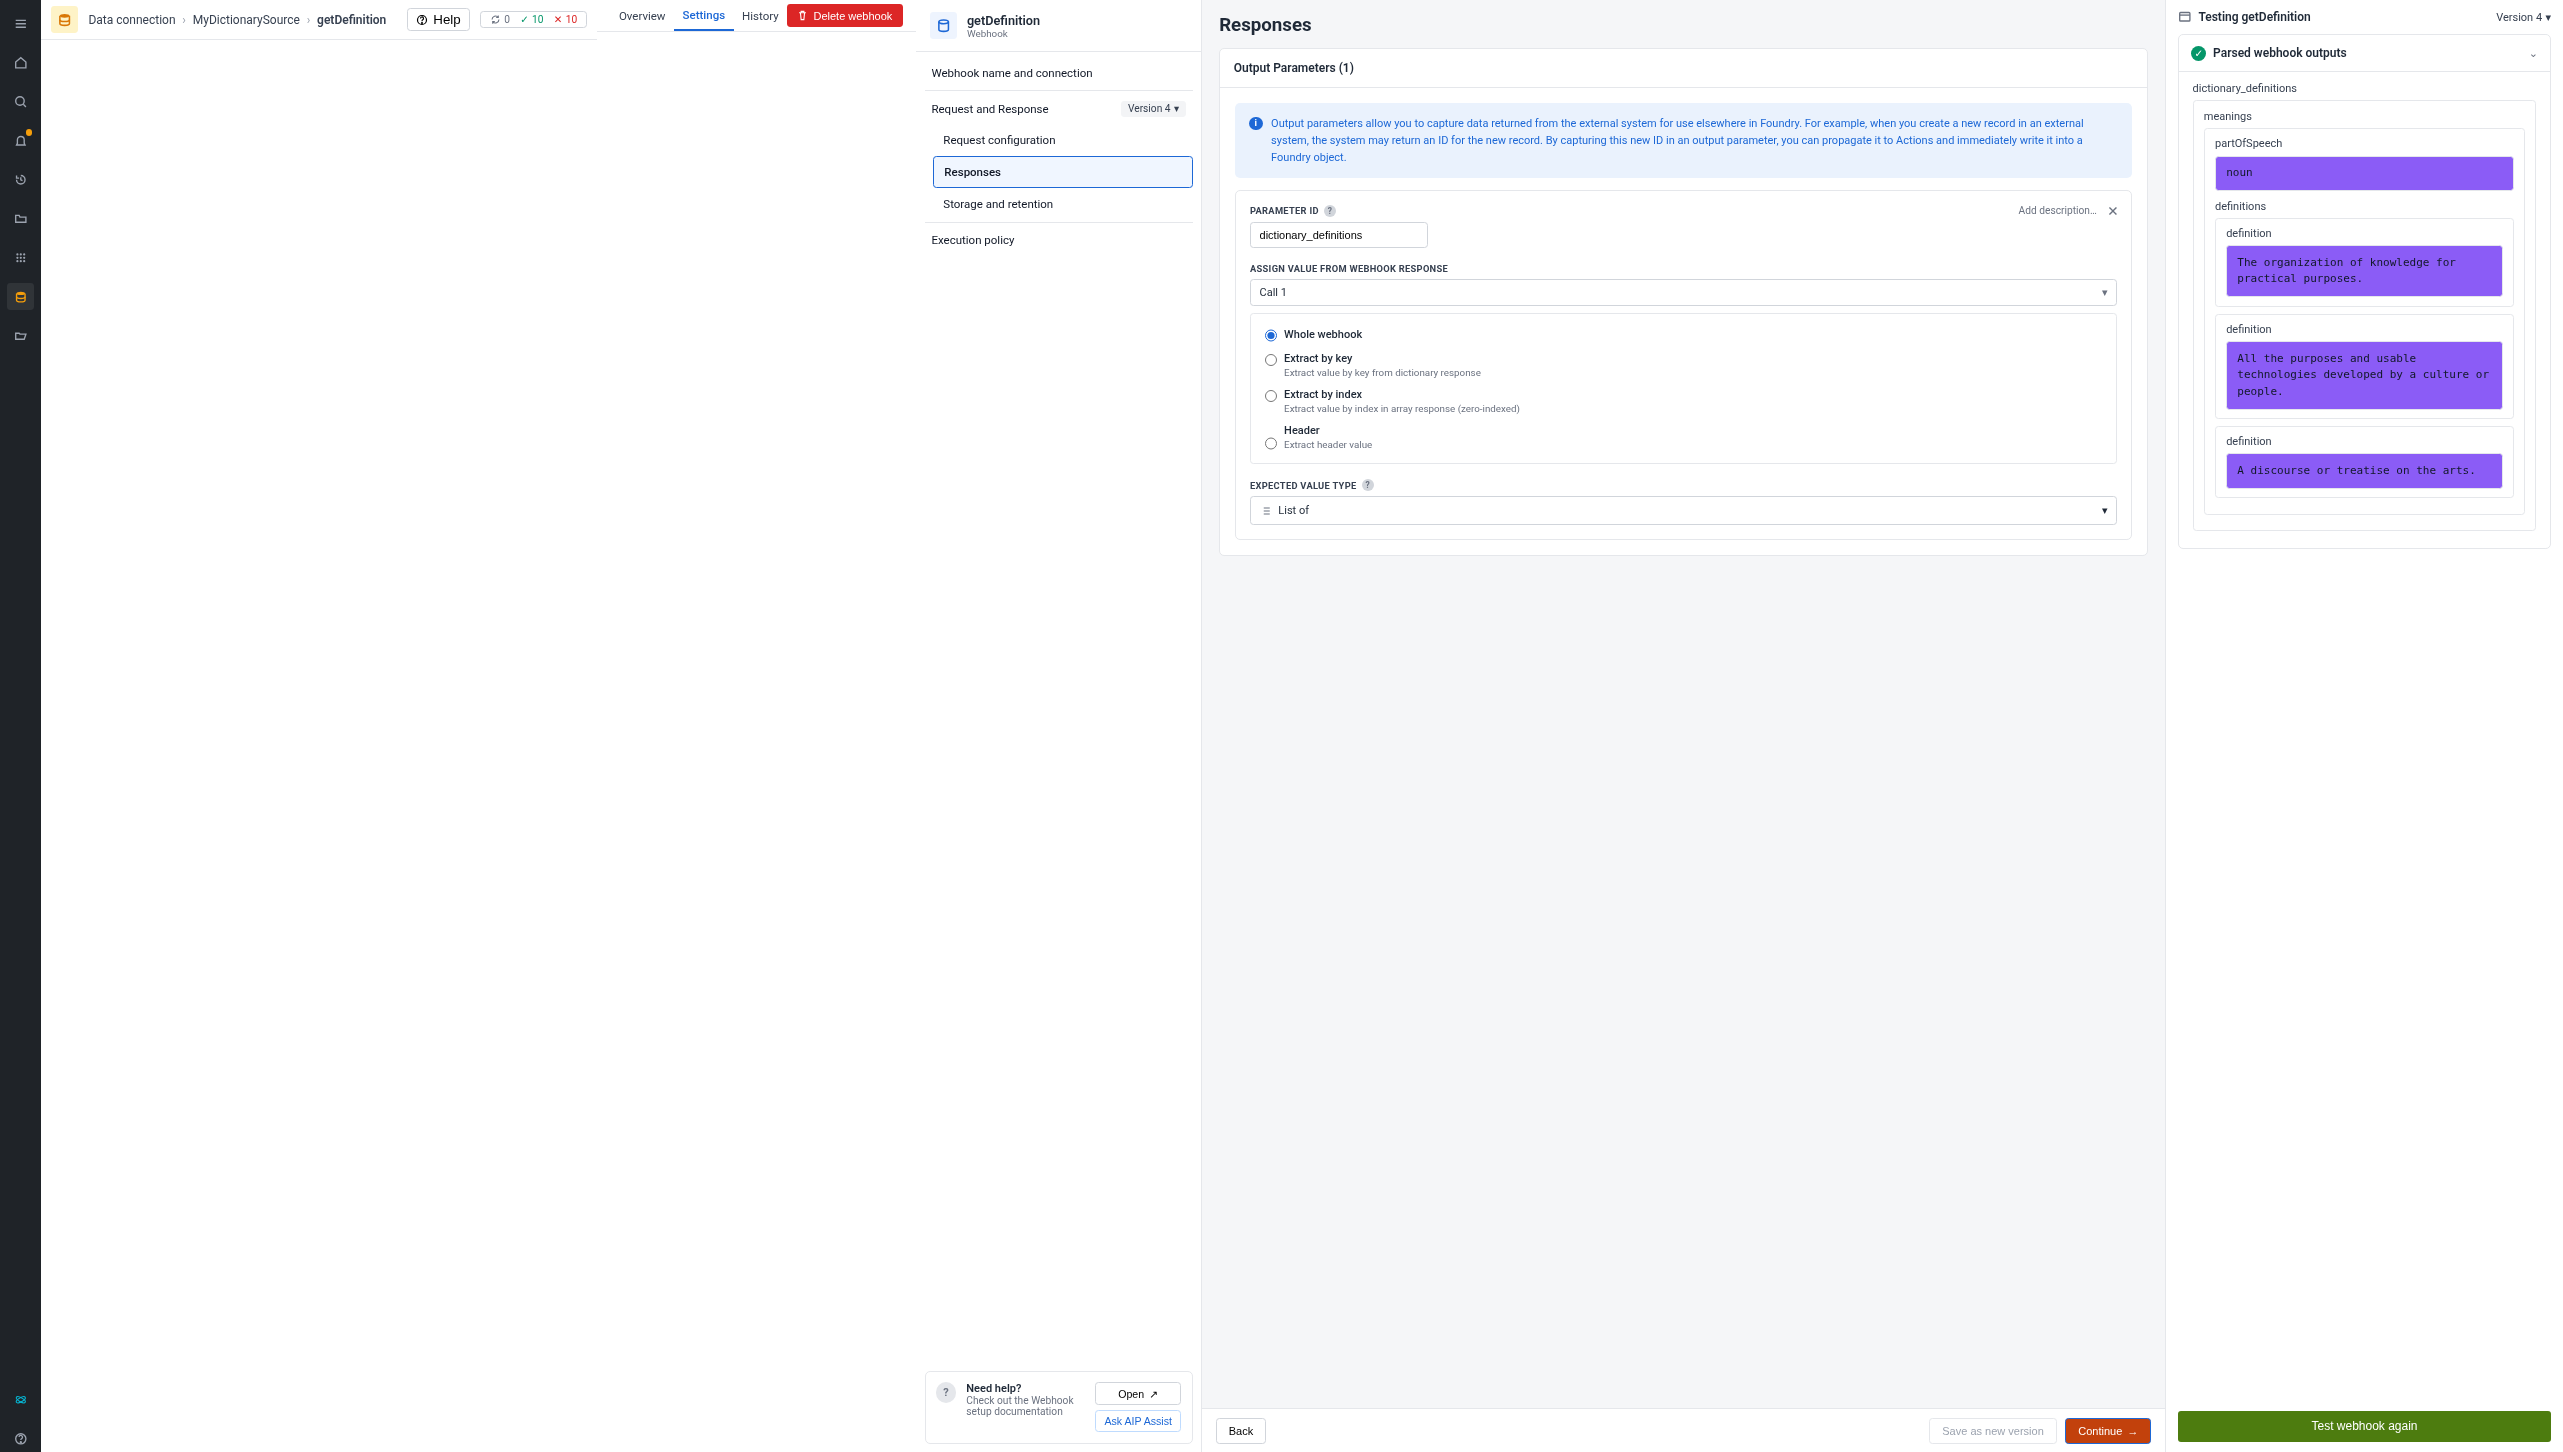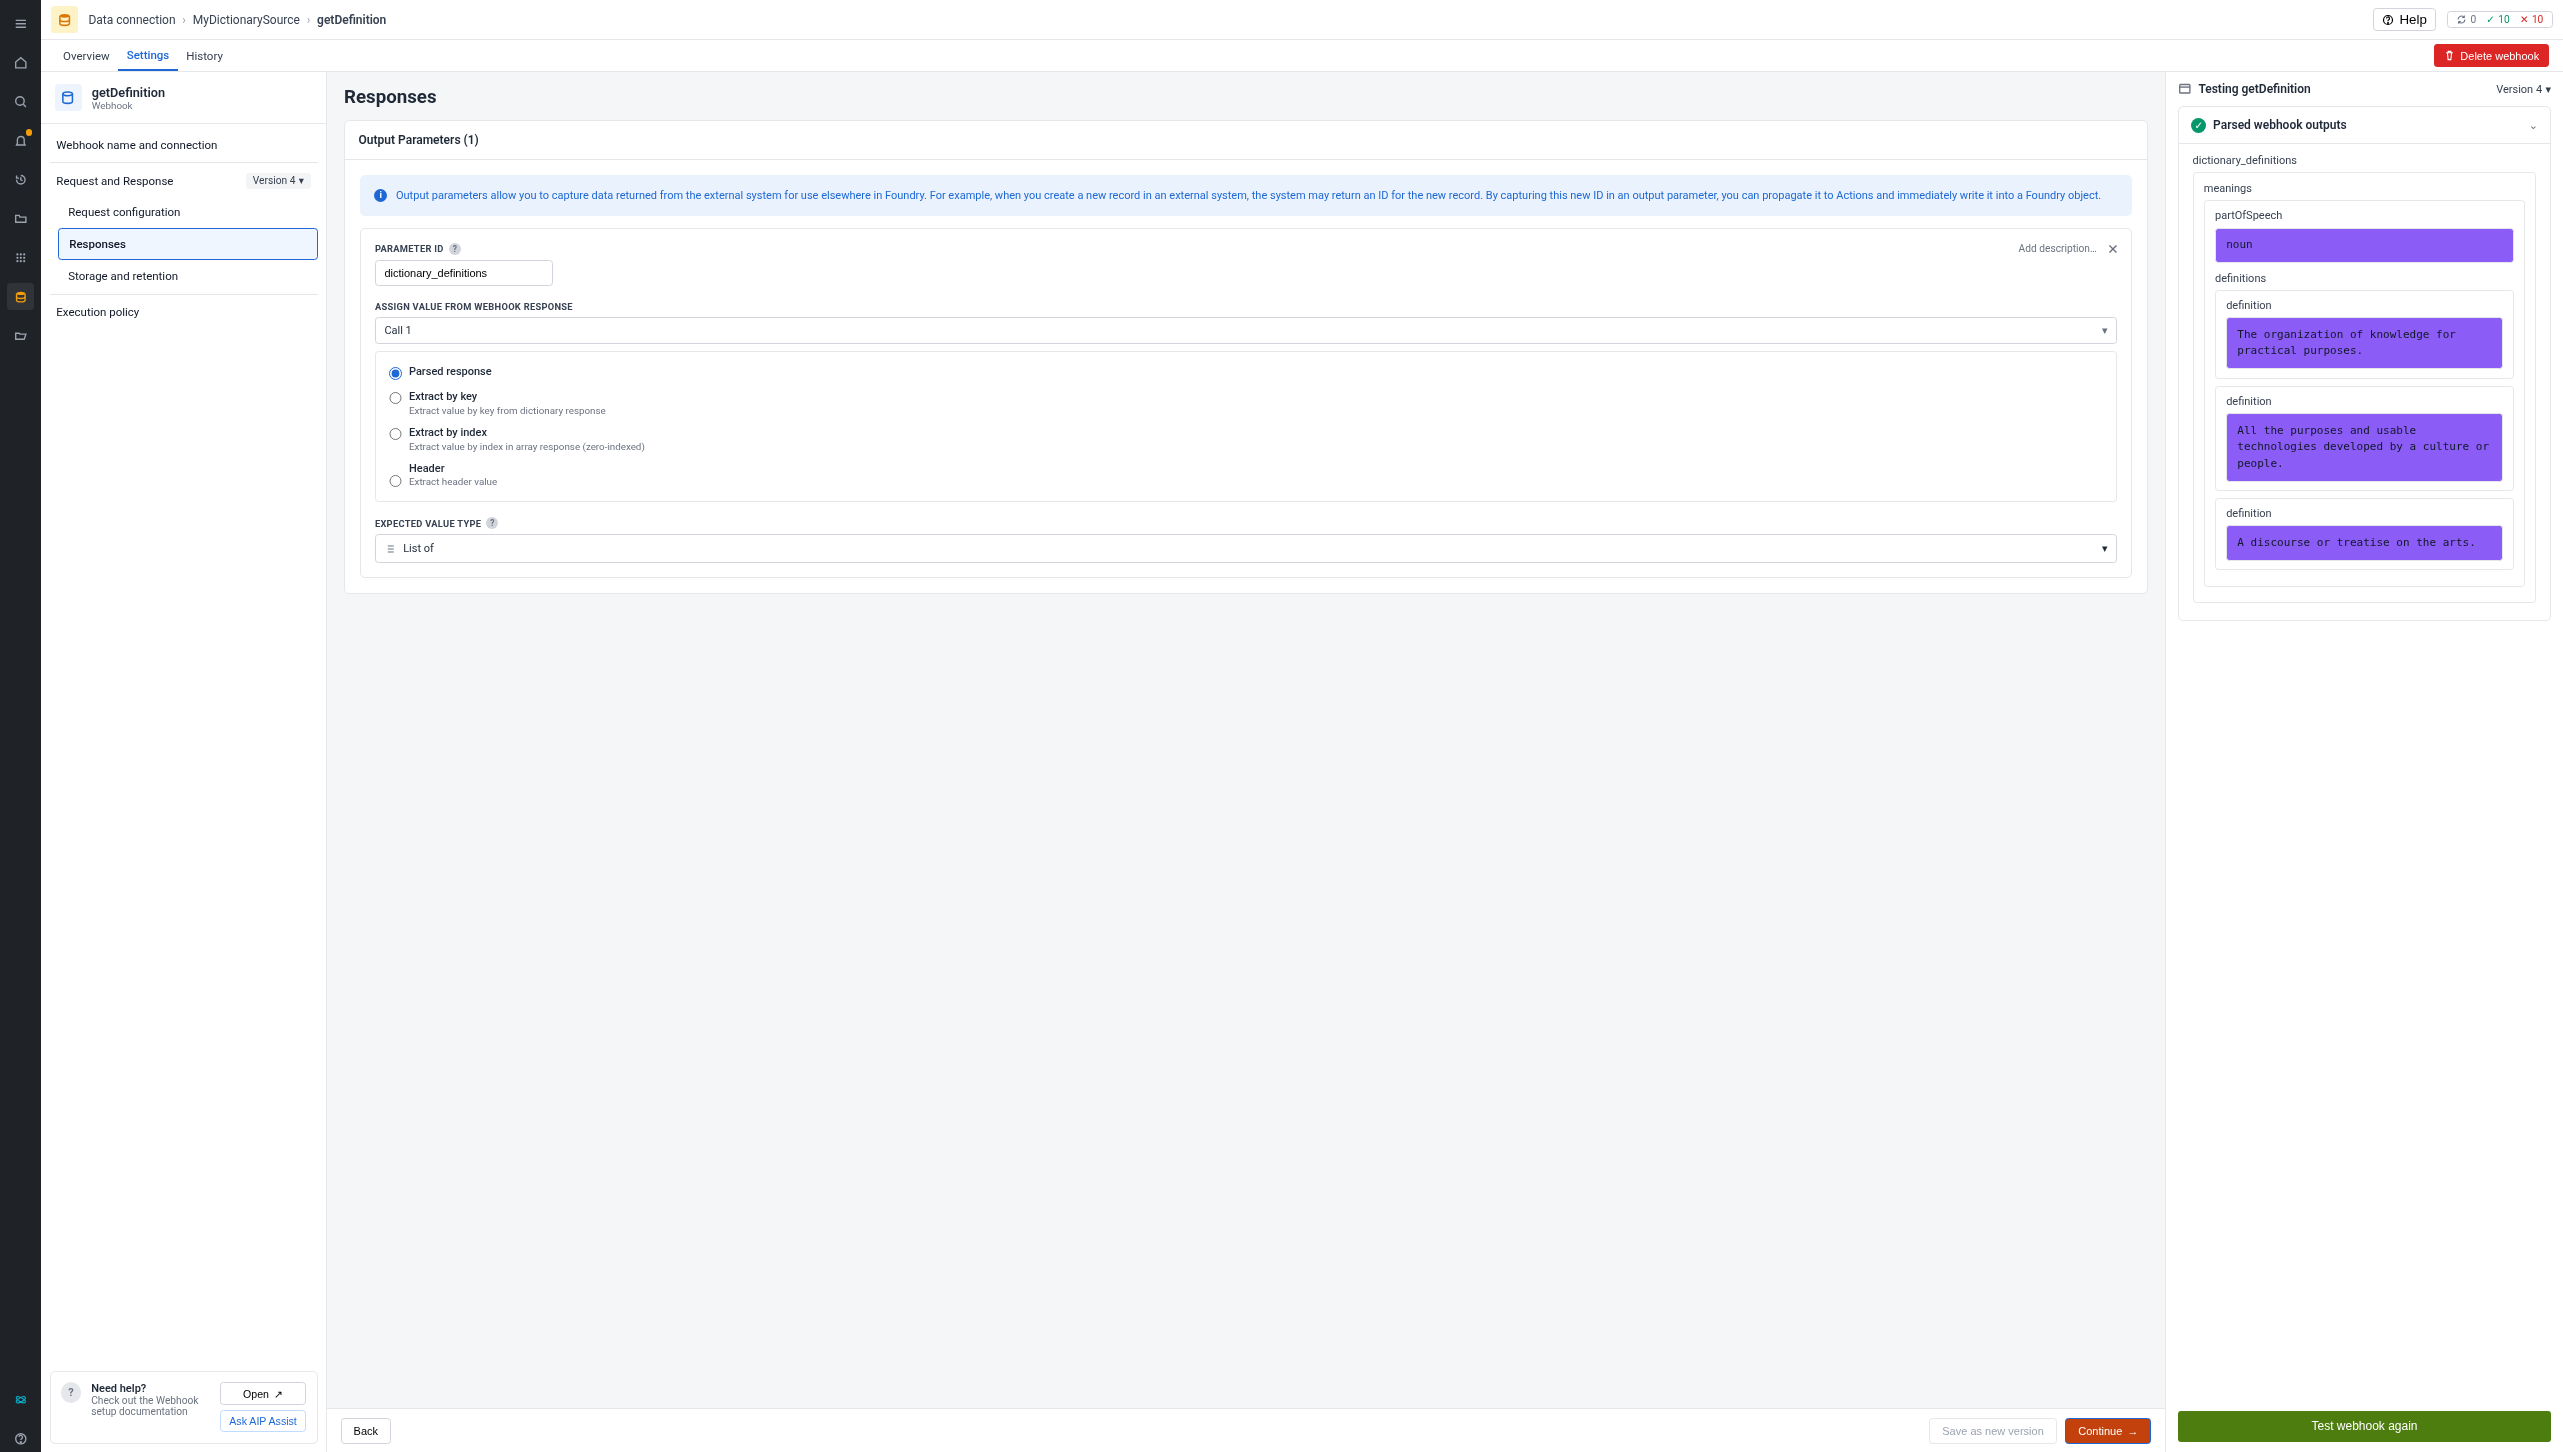--- a/index.html
+++ b/index.html
@@ -10,21 +10,21 @@
 
 .rail { width: 41px; background: #1f2328; display: flex; flex-direction: column; align-items: center; padding-top: 10.2px; gap: 12px; }
 .rail .icon-slot { width: 27px; height: 27px; display: flex; align-items: center; justify-content: center; border-radius: 3.4px; color: #9ca3af; cursor: pointer; }
 .rail .icon-slot.active { background: rgba(255,255,255,0.08); color: #e5e7eb; }
 .rail .icon-slot.orange { color: #f59e0b; }
 .rail .rail-spacer { flex: 1; }
 .rail .notif-dot { position: relative; }
 .rail .notif-dot::after { content:''; position:absolute; top:1.7px; right:1.7px; width:6.8px; height:6.8px; background:#f59e0b; border-radius:50%; }
 
 
-.main { flex: 1; display: flex; flex-direction: column; }
+.main { flex: 1; display: flex; }
 
 
 .topbar { height: 40px; border-bottom: 0.8px solid #e5e7eb; display: flex; align-items: center; padding: 0 10.2px; gap: 10.2px; }
 .topbar .db-chip { width: 27px; height: 27px; background: #fef3c7; border-radius: 3.4px; display:flex; align-items:center; justify-content:center; color:#d97706; }
 .breadcrumbs { display:flex; align-items:center; gap:6.8px; font-size:12px; }
 .breadcrumbs .crumb { color:#374151; }
 .breadcrumbs .crumb.current { font-weight:600; }
 .breadcrumbs .sep { color:#9ca3af; }
 .topbar .spacer { flex:1; }
 .help-btn { display:flex; align-items:center; gap:5.1px; padding:3.4px 8.5px; border:0.8px solid #d1d5db; border-radius:3.4px; background:#fff; cursor:pointer; }
@@ -348,21 +348,21 @@
                 <div style="height:5.1px"></div>
                 <div class="select-like">
                   <span>Call 1</span>
                   <span class="chev">▾</span>
                 </div>
 
                 <div class="optionbox">
                   <label class="radio-row">
                     <input type="radio" name="extract" checked="" style="">
                     <div>
-                        <div class="r-label">Parsed response</div>
+                        <div class="r-label">Whole webhook</div>
                       </div>
                   </label>
                   <label class="radio-row">
                     <input type="radio" name="extract" style="">
                     <div>
                         <div class="r-label">Extract by key</div>
                         <div class="r-desc">Extract value by key from dictionary response</div>
                       </div>
                   </label>
                   <label class="radio-row">

